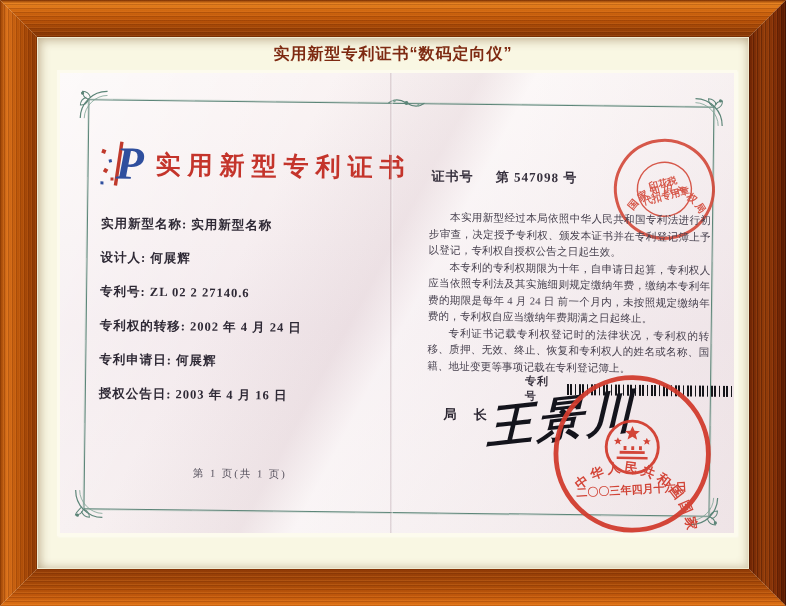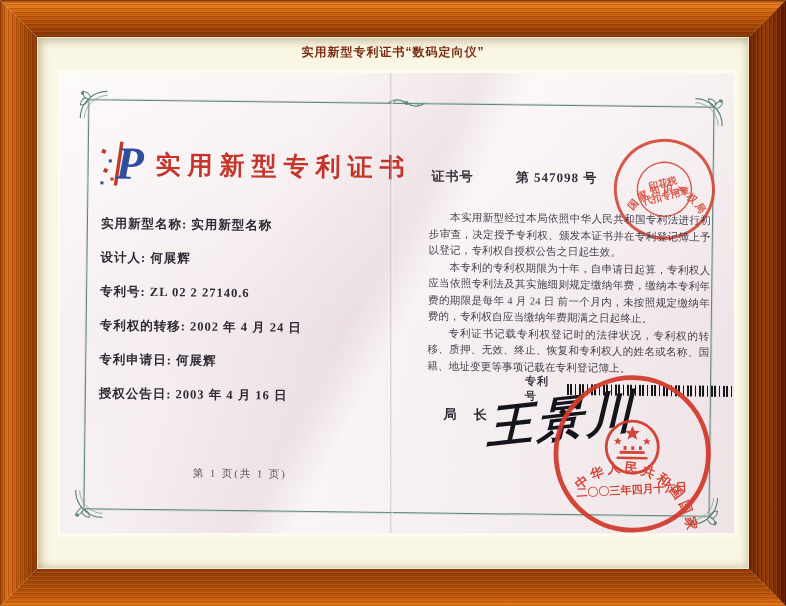--- a/index.html
+++ b/index.html
@@ -24,21 +24,21 @@
       linear-gradient(270deg,#4f1602 0%,#7c2b06 25%,#933d0a 55%,#6e2404 100%);}
   .edge-bottom{left:0;bottom:0;width:786px;height:37px;
     clip-path:polygon(37px 0,749px 0,786px 37px,0 37px);
     background:
       repeating-linear-gradient(180deg, rgba(90,30,0,.2) 0 1px, rgba(0,0,0,0) 1px 3px, rgba(255,160,70,.16) 3px 4px),
       linear-gradient(0deg,#e27517 0%,#c2590c 25%,#a84a08 55%,#8f3a06 100%);}
   
   .mat{position:absolute;inset:37px;background:#f9f7e3;
     box-shadow: inset 0 0 0 1px #efead0, inset 4px 4px 10px rgba(100,60,10,.30), inset -3px -3px 8px rgba(100,60,10,.18);}
   .caption{position:absolute;left:0;top:7px;width:100%;text-align:center;
-    font-family:"Liberation Sans", sans-serif;font-size:12px;font-weight:bold;
+    font-family:"Liberation Sans", sans-serif;font-size:16px;font-weight:bold;
     color:#7e2a12;letter-spacing:1px;}
   
   .photo-wrap{position:absolute;left:20px;top:33px;width:674px;height:460px;
     border:3px solid #fdfbee;
     box-shadow: inset 3px 4px 9px rgba(80,55,25,.40), inset -3px -3px 7px rgba(120,90,50,.22), 1px 1px 2px rgba(255,255,252,.7);}
   .photo{position:absolute;inset:0;overflow:hidden;
     background:
       linear-gradient(118deg, rgba(255,255,255,.55) 0%, rgba(255,255,255,0) 30%, rgba(190,160,170,.16) 46%, rgba(255,255,255,.35) 52%, rgba(205,180,188,.20) 100%),
       linear-gradient(180deg,#faf4f4 0%,#f4ebee 55%,#f7f0f1 100%);}
   .photo::after{content:"";position:absolute;left:49%;top:0;width:3px;height:100%;
@@ -53,21 +53,21 @@
   .fl-bl{left:16px;bottom:10px;transform:rotate(270deg);}
   .top-ornament{position:absolute;left:48%;top:23px;width:40px;height:14px;}
   
   .title-row{position:absolute;left:38px;top:68px;display:flex;align-items:center;gap:6px;}
   .cert-title{font-size:25px;font-weight:bold;color:#c4342b;letter-spacing:7px;white-space:nowrap;}
   .fields{position:absolute;left:40px;top:146px;display:flex;flex-direction:column;gap:20px;}
   .field-row{font-size:12.5px;font-weight:bold;color:#2e2935;letter-spacing:1px;height:14px;white-space:nowrap;}
   .page-footer{position:absolute;left:135px;top:396px;font-size:10.5px;color:#55505c;letter-spacing:2px;}
   
   .certno-row{position:absolute;left:370px;top:94px;font-size:13px;font-weight:bold;color:#37313e;letter-spacing:1px;white-space:nowrap;}
-  .certno-row .certno-value{margin-left:38px;}
+  .certno-row .certno-value{margin-left:18px;}
   .paras{position:absolute;left:368px;top:136px;width:282px;
     font-size:10.5px;line-height:16.5px;color:#46404e;text-align:justify;letter-spacing:.2px;}
   .paras p{margin:0;text-indent:2em;}
   .barcode-row{position:absolute;left:450px;top:299px;display:flex;align-items:center;gap:6px;}
   .barcode-label{font-size:11px;font-weight:bold;color:#3a3440;letter-spacing:1px;margin-left:16px;}
   .barcode{width:168px;height:11px;
     background:
       repeating-linear-gradient(90deg,#15151a 0 2px, rgba(0,0,0,0) 2px 3px, #15151a 3px 5px, rgba(0,0,0,0) 5px 8px, #15151a 8px 9px, rgba(0,0,0,0) 9px 12px);}
   .director-row{position:absolute;left:385px;top:332px;font-size:13px;font-weight:bold;color:#2c2733;letter-spacing:7px;white-space:nowrap;}
   .signature{position:absolute;left:428px;top:314px;font-size:46px;font-weight:bold;font-style:italic;

